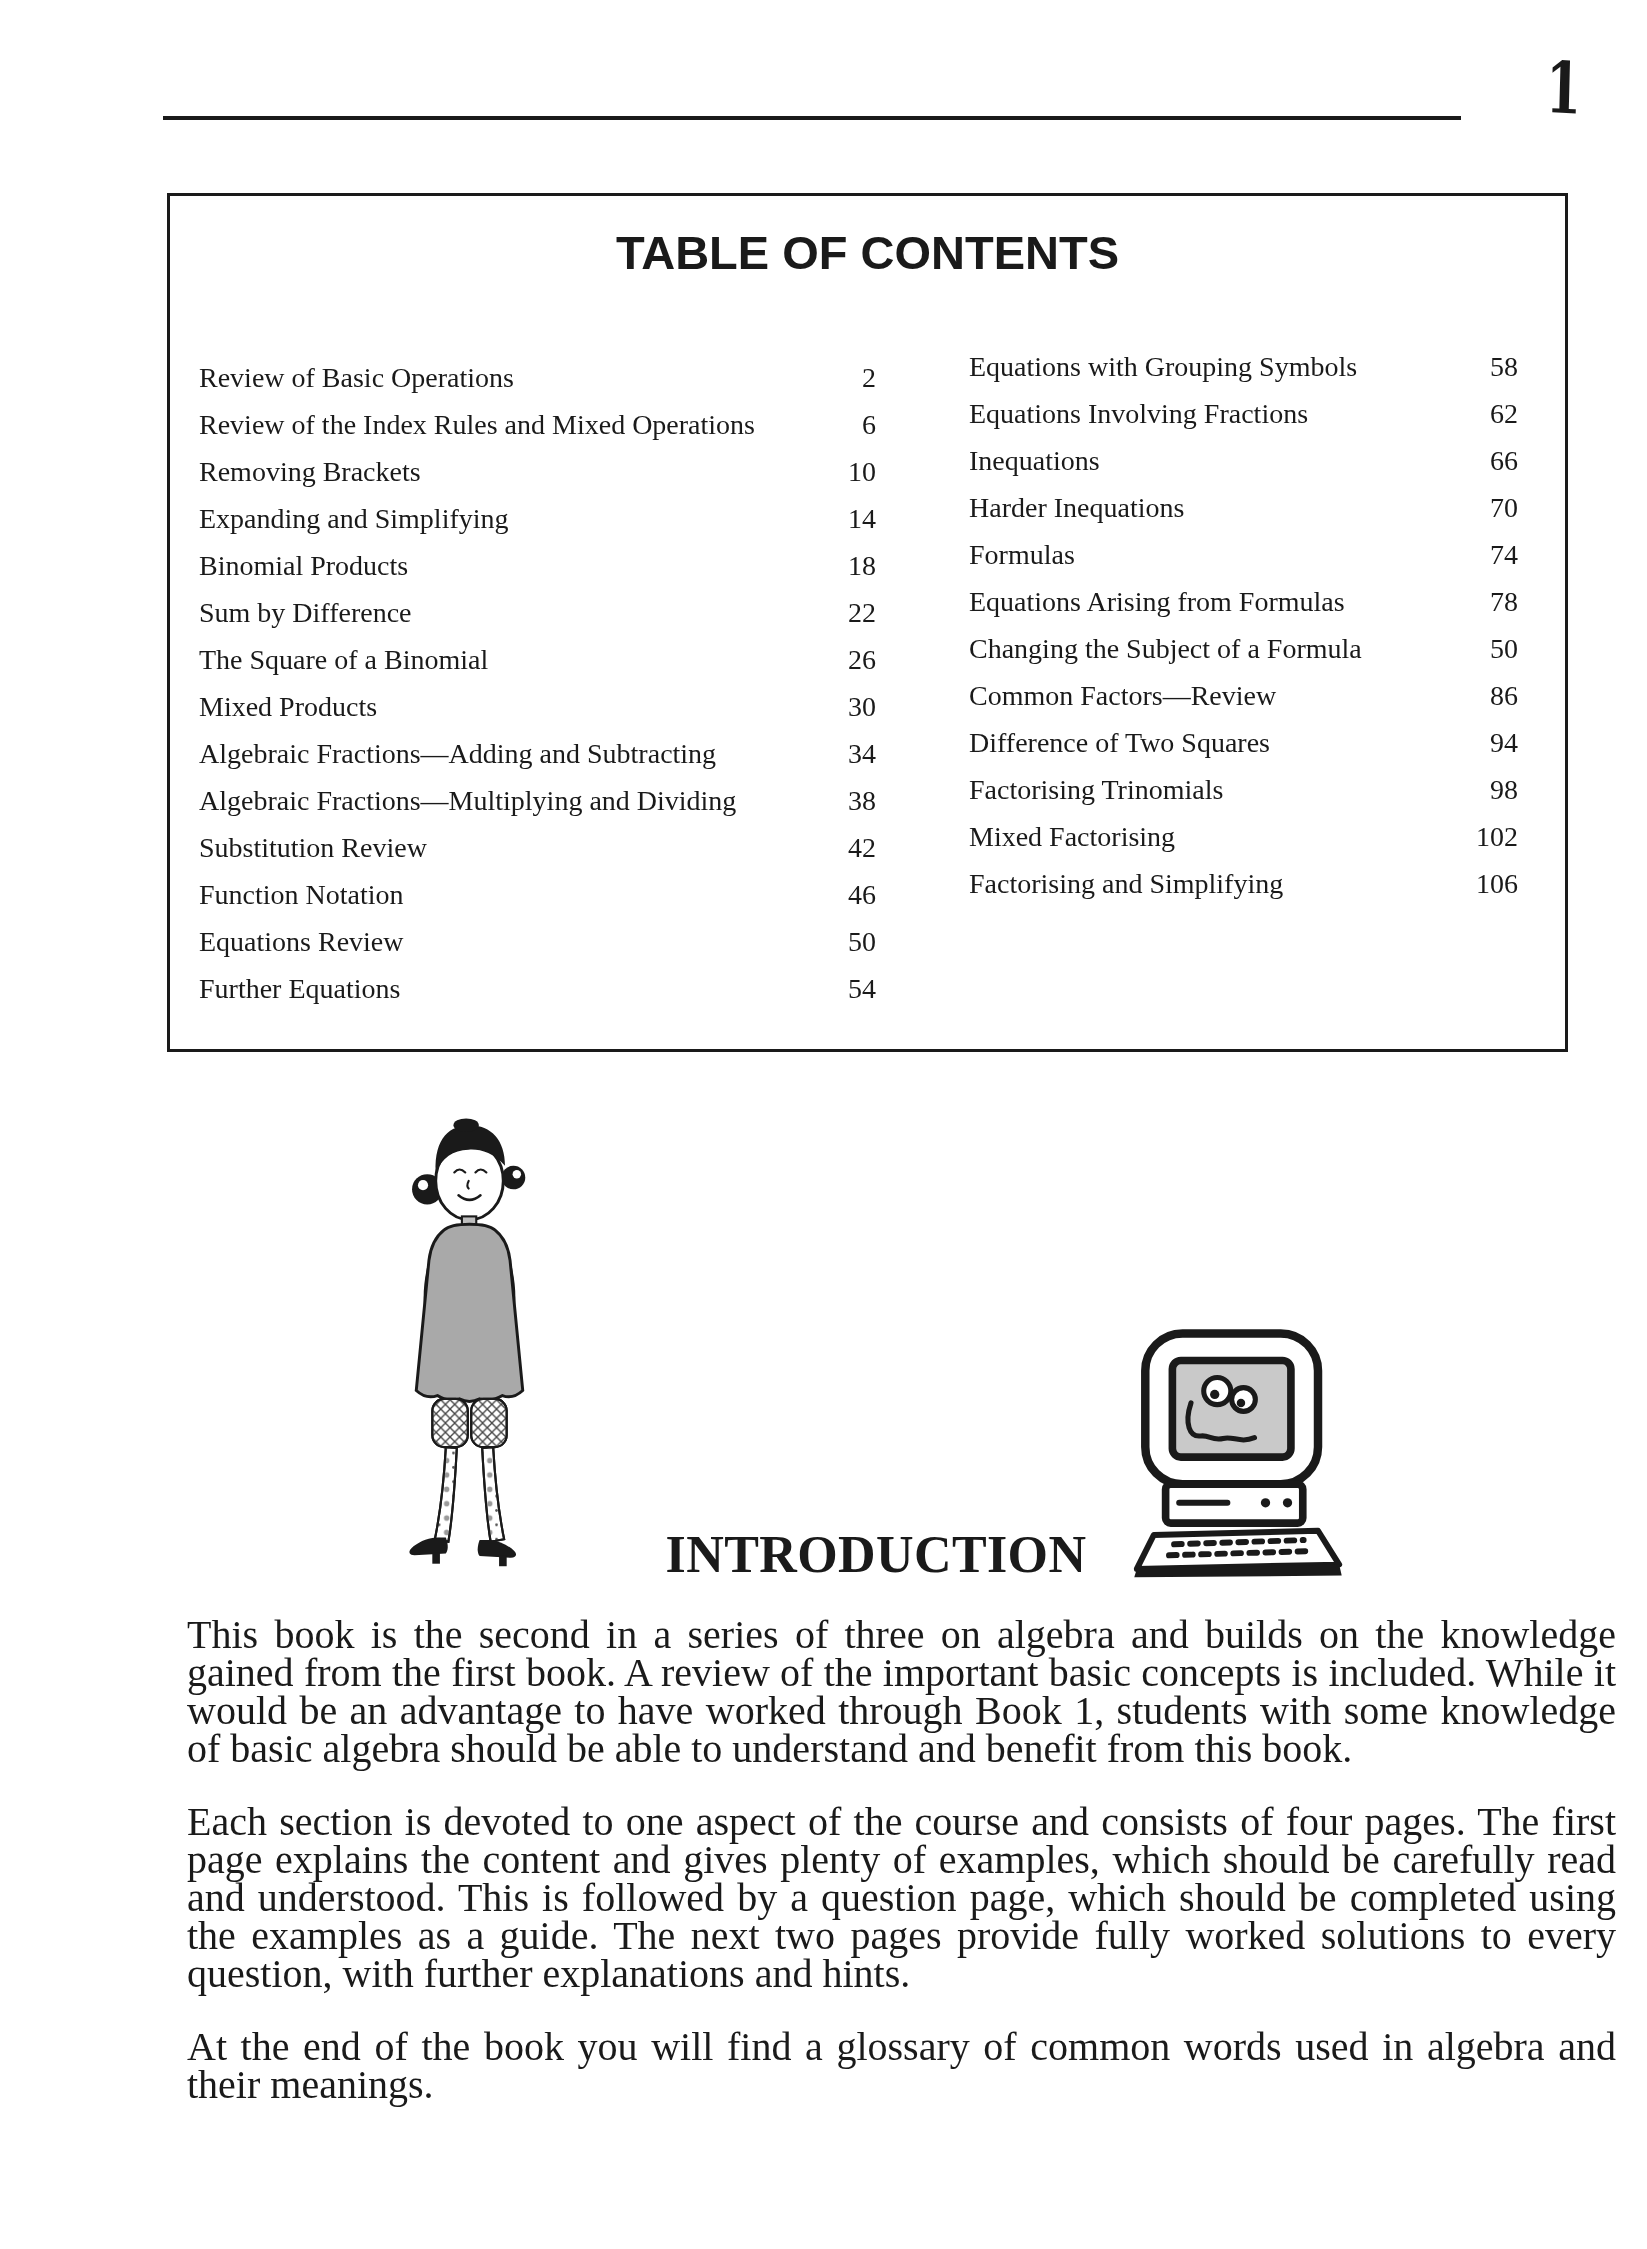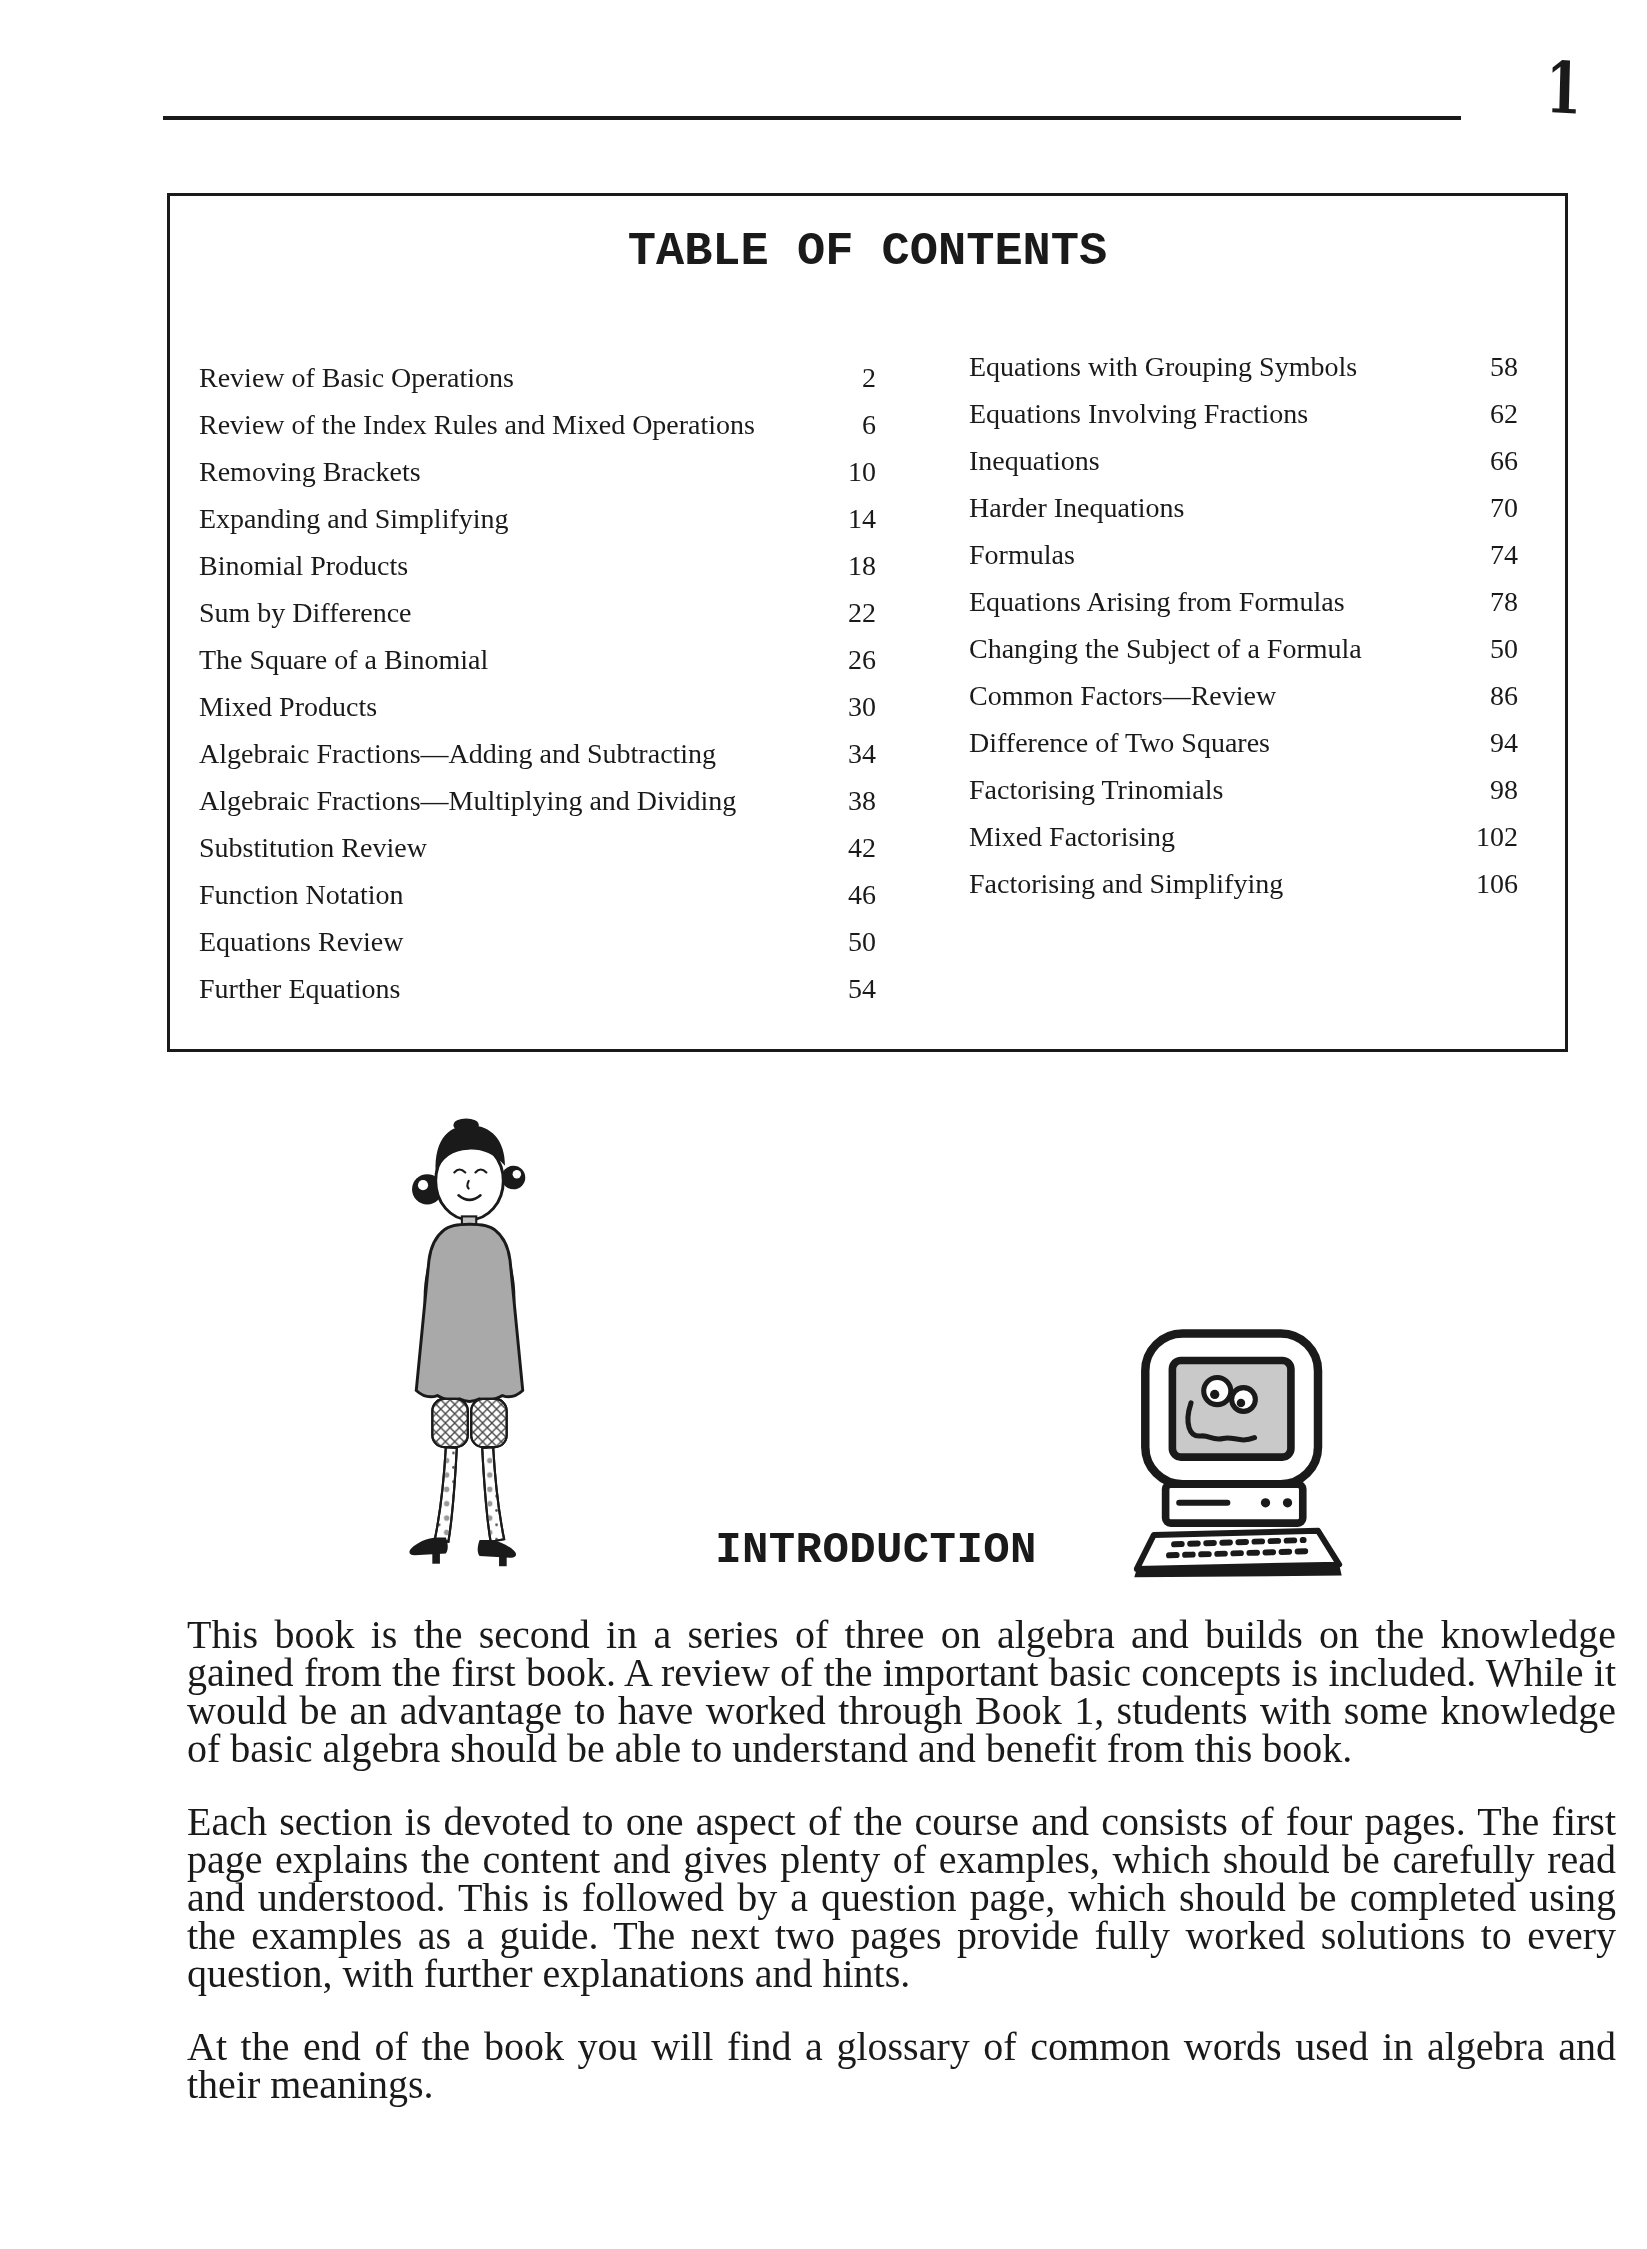--- a/index.html
+++ b/index.html
@@ -10,31 +10,31 @@
   .top-rule{position:absolute;left:163px;top:116px;width:1298px;height:4.2px;background:var(--ink,#1a1a1a);}
   .page-number{
     position:absolute;left:1539px;top:53px;font-family:"DejaVu Serif",serif;font-weight:bold;
     font-size:71px;line-height:1;transform:scaleX(.72) rotate(2deg);transform-origin:center;
   }
   .toc-box{
     position:absolute;left:167px;top:193px;width:1401px;height:859px;
     border:3.4px solid var(--ink,#1a1a1a);box-sizing:border-box;
   }
   .toc-title{
-    margin-top:29px;text-align:center;font-family:Liberation Mono, monospace;
+    margin-top:29px;text-align:center;font-family:Liberation Sans, sans-serif;
     font-weight:bold;font-size:47px;letter-spacing:0;
   }
   .toc-col{position:absolute;font-size:28px;line-height:47px;}
   .toc-col-left{left:29px;top:158px;width:677px;}
   .toc-col-right{left:799px;top:147px;width:549px;}
   .toc-row{display:flex;justify-content:space-between;white-space:nowrap;}
   .toc-entry-page{text-align:right;padding-left:17px;}
   .intro-heading{
     position:absolute;left:163px;width:1426px;top:1525px;text-align:center;
-    font-family:Liberation Mono, monospace;font-weight:bold;font-size:44px;letter-spacing:0.4px;
+    font-family:Liberation Serif, serif;font-weight:bold;font-size:52px;letter-spacing:0.4px;
   }
   .intro-paragraphs{
     position:absolute;left:163px;top:1616px;width:1429px;
     font-size:40px;line-height:38px;text-align:justify;margin-left:24px;
   }
   .intro-paragraphs p{margin:0 0 35px 0;}
   svg.illus{position:absolute;}
   #woman{left:385px;top:1111px;}
   #computer{left:1130px;top:1325px;}
 </style>

